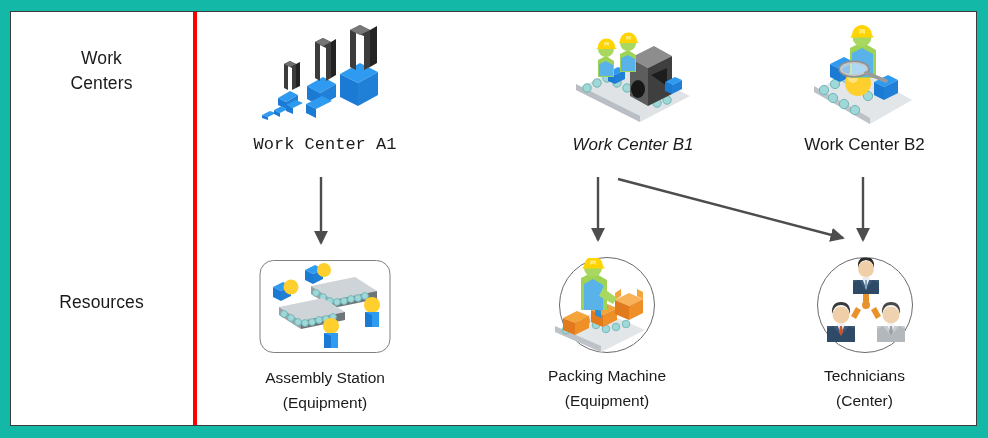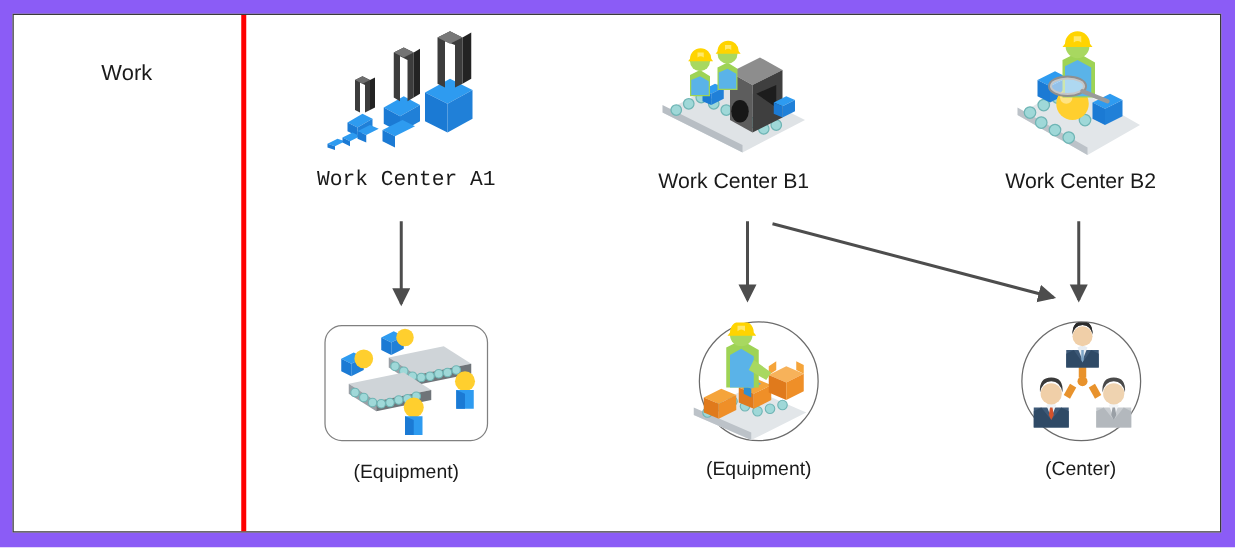--- a/index.html
+++ b/index.html
@@ -5,21 +5,21 @@
   html, body {
     margin: 0;
     padding: 0;
     background: #ffffff;
     font-family: "Liberation Sans", sans-serif;
   }
   #root {
     position: relative;
     width: 988px;
     height: 438px;
-    background: #8b5cf6;
+    background: #14b8a6;
     overflow: hidden;
   }
   .frame {
     position: absolute;
     left: 10px;
     top: 11px;
     width: 967px;
     height: 415px;
     border: 1.5px solid #3b3b3b;
     box-sizing: border-box;
@@ -57,21 +57,21 @@
   .res .caption {
     font-size: 15.5px;
     line-height: 25px;
   }
   .art {
     position: relative;
     margin: 0 auto;
   }
   
   #wc-a1 { left: 205px; top: 20px; width: 240px; font-family: Liberation Mono, monospace; }
-  #wc-b1 { left: 467px; top: 20px; width: 240px; }
+  #wc-b1 { left: 513px; top: 20px; width: 240px; font-style: italic; }
   #wc-b2 { left: 757px; top: 20px; width: 240px; }
   #wc-a1 .art, #wc-b1 .art, #wc-b2 .art { width: 130px; height: 105px; }
   #wc-a1 .caption, #wc-b1 .caption, #wc-b2 .caption { margin-top: 8px; }
   #wc-b2 { width: 215px; }
 
   
   #res-assembly   { left: 205px; top: 260px; width: 240px; }
   #res-packing    { left: 487px; top: 258px; width: 240px; }
   #res-technician { left: 757px; top: 258px; width: 215px; }
   .res .art { width: 132px; height: 95px; }
@@ -108,21 +108,23 @@
 </head>
 <body>
 
 <div id="root">
   <div class="frame"></div>
 
   <div class="divider-red"></div>
 
   <div class="row-label" id="label-work-centers">
     <div>Work</div>
-  </div>
+    <div>Centers</div>
+  </div>
+  <div class="row-label" id="label-resources">Resources</div>
 
   <svg class="arrows" viewBox="0 0 988 438">
     <defs>
       <marker id="ah" markerWidth="7" markerHeight="7" refX="5.2" refY="3" orient="auto">
         <path d="M0,0 L6,3 L0,6 z" fill="#4d4d4d"></path>
       </marker>
     </defs>
     <line x1="321" y1="177" x2="321" y2="243" stroke="#4d4d4d" stroke-width="2.4" marker-end="url(#ah)"></line>
     <line x1="598" y1="177" x2="598" y2="240" stroke="#4d4d4d" stroke-width="2.4" marker-end="url(#ah)"></line>
     <line x1="618" y1="179" x2="843" y2="238" stroke="#4d4d4d" stroke-width="2.4" marker-end="url(#ah)"></line>
@@ -325,20 +327,21 @@
         </g>
 
         <g>
           <circle cx="113" cy="45" r="8" fill="#ffcf2e"></circle>
           <path d="M106,52 L120,52 L120,67 L106,67 z" fill="#2e9bf0"></path>
           <path d="M106,52 L113,55 L113,67 L106,67 z" fill="#1b7ad4"></path>
         </g>
       </svg>
     </div>
     <div class="caption-block">
+      <div class="caption">Assembly Station</div>
       <div class="caption">(Equipment)</div>
     </div>
   </div>
 
   <div class="node res" id="res-packing">
     <div class="art">
       <div class="shape-circle"></div>
       <svg width="132" height="95" viewBox="0 0 132 95">
 
         <path d="M14,74 L58,52 L104,72 L60,94 z" fill="#e2e6e9"></path>
@@ -373,20 +376,21 @@
           <path d="M40,20 L52,14 L66,22 L66,52 L40,52 z" fill="#9ed355"></path>
           <path d="M43,26 L52,21 L62,27 L62,52 L43,52 z" fill="#5ab3e8"></path>
           <circle cx="52" cy="10" r="9" fill="#a8d860"></circle>
           <path d="M43,8 a9.5,9.5 0 0 1 19,0 l2,2.5 h-23 z" fill="#ffd400"></path>
           <path d="M49,7 a4.5,4.5 0 0 1 6,0 l0,-4.5 h-6 z" fill="#ffe96b"></path>
           <path d="M62,30 L76,40 L72,46 L58,38 z" fill="#a8d860"></path>
         </g>
       </svg>
     </div>
     <div class="caption-block">
+      <div class="caption">Packing Machine</div>
       <div class="caption">(Equipment)</div>
     </div>
   </div>
 
   <div class="node res" id="res-technician">
     <div class="art">
       <div class="shape-circle"></div>
       <svg width="132" height="95" viewBox="0 0 132 95">
 
         <g fill="#e8922c">
@@ -419,16 +423,17 @@
           <path d="M78,68 L106,68 L106,84 L78,84 z" fill="#c8ccd0"></path>
           <path d="M84,68 L92,78 L100,68 L106,71 L106,84 L78,84 L78,71 z" fill="#b3b8bd"></path>
           <path d="M88,66 L92,76 L96,66 L92,64 z" fill="#f3f5f7"></path>
           <path d="M91,68 L93,68 L94,74 L92,78 L90,74 z" fill="#9aa0a6"></path>
           <circle cx="92" cy="57" r="8.5" fill="#efd3b0"></circle>
           <path d="M83,56 q2,-9 9,-9 q7,0 9,9 q1,-12 -9,-12 q-10,0 -9,12 z" fill="#4a4a4a"></path>
         </g>
       </svg>
     </div>
     <div class="caption-block">
+      <div class="caption">Technicians</div>
       <div class="caption">(Center)</div>
     </div>
   </div>
 </div>
 
 </body></html>

